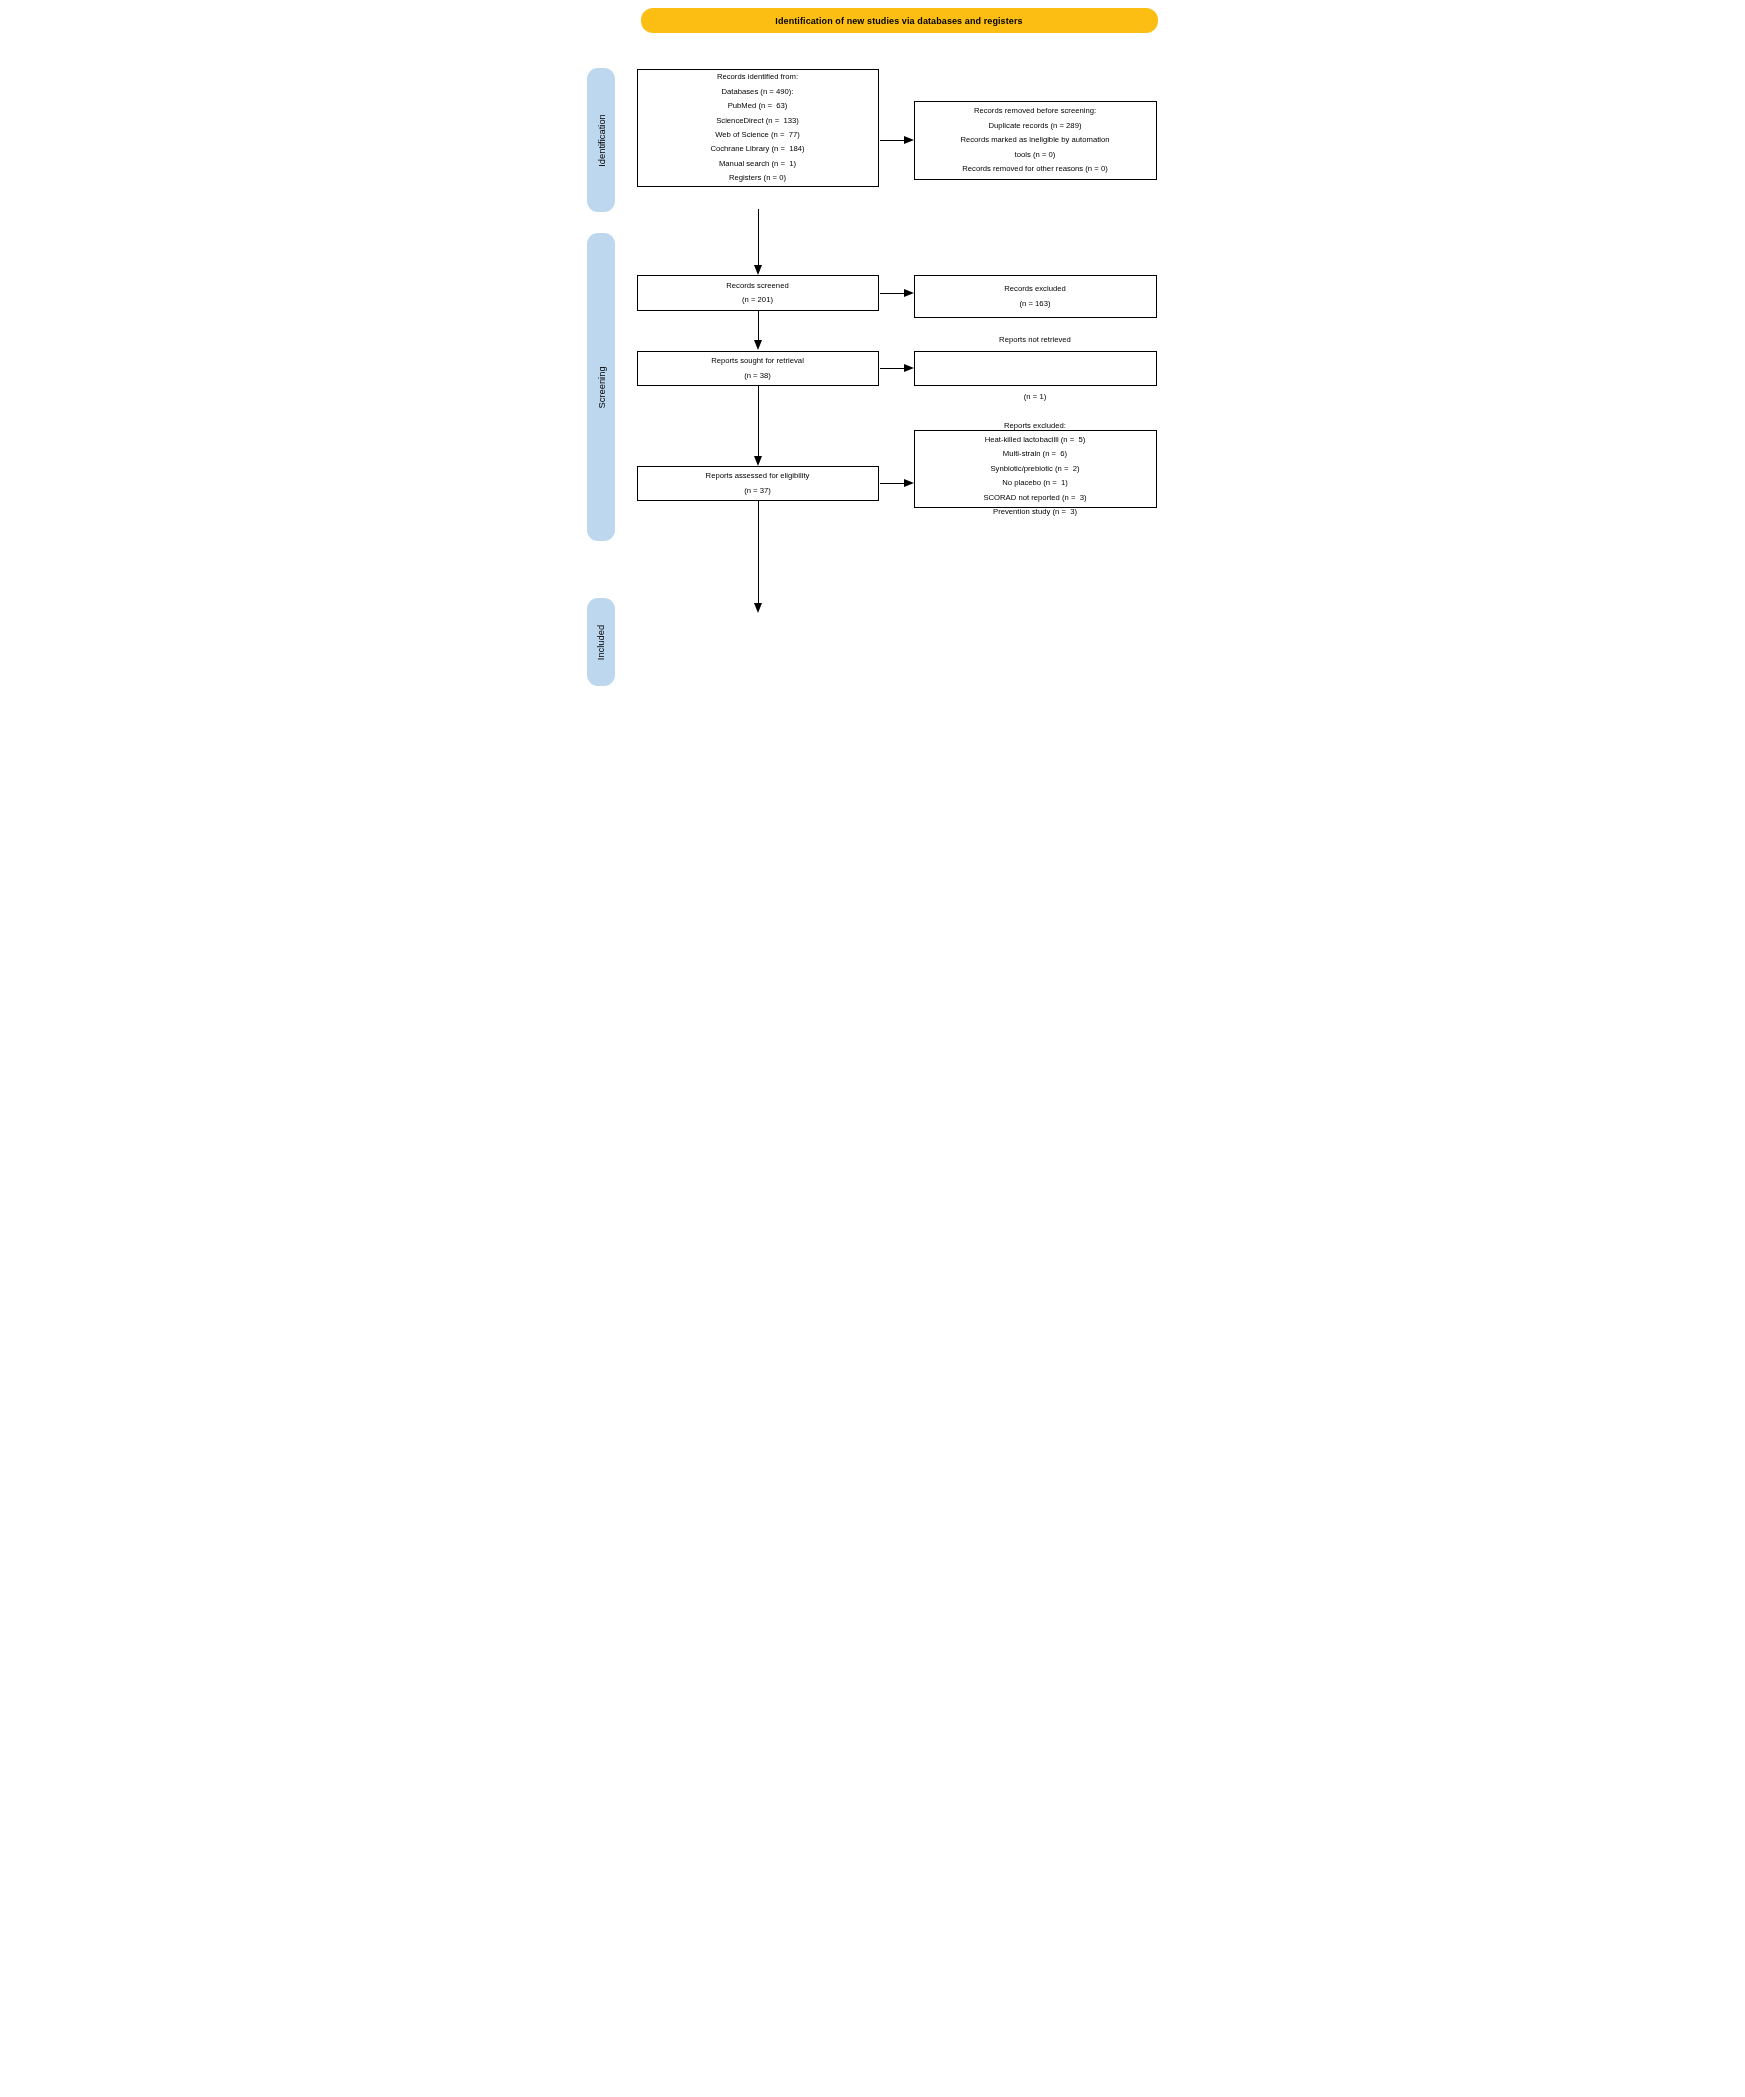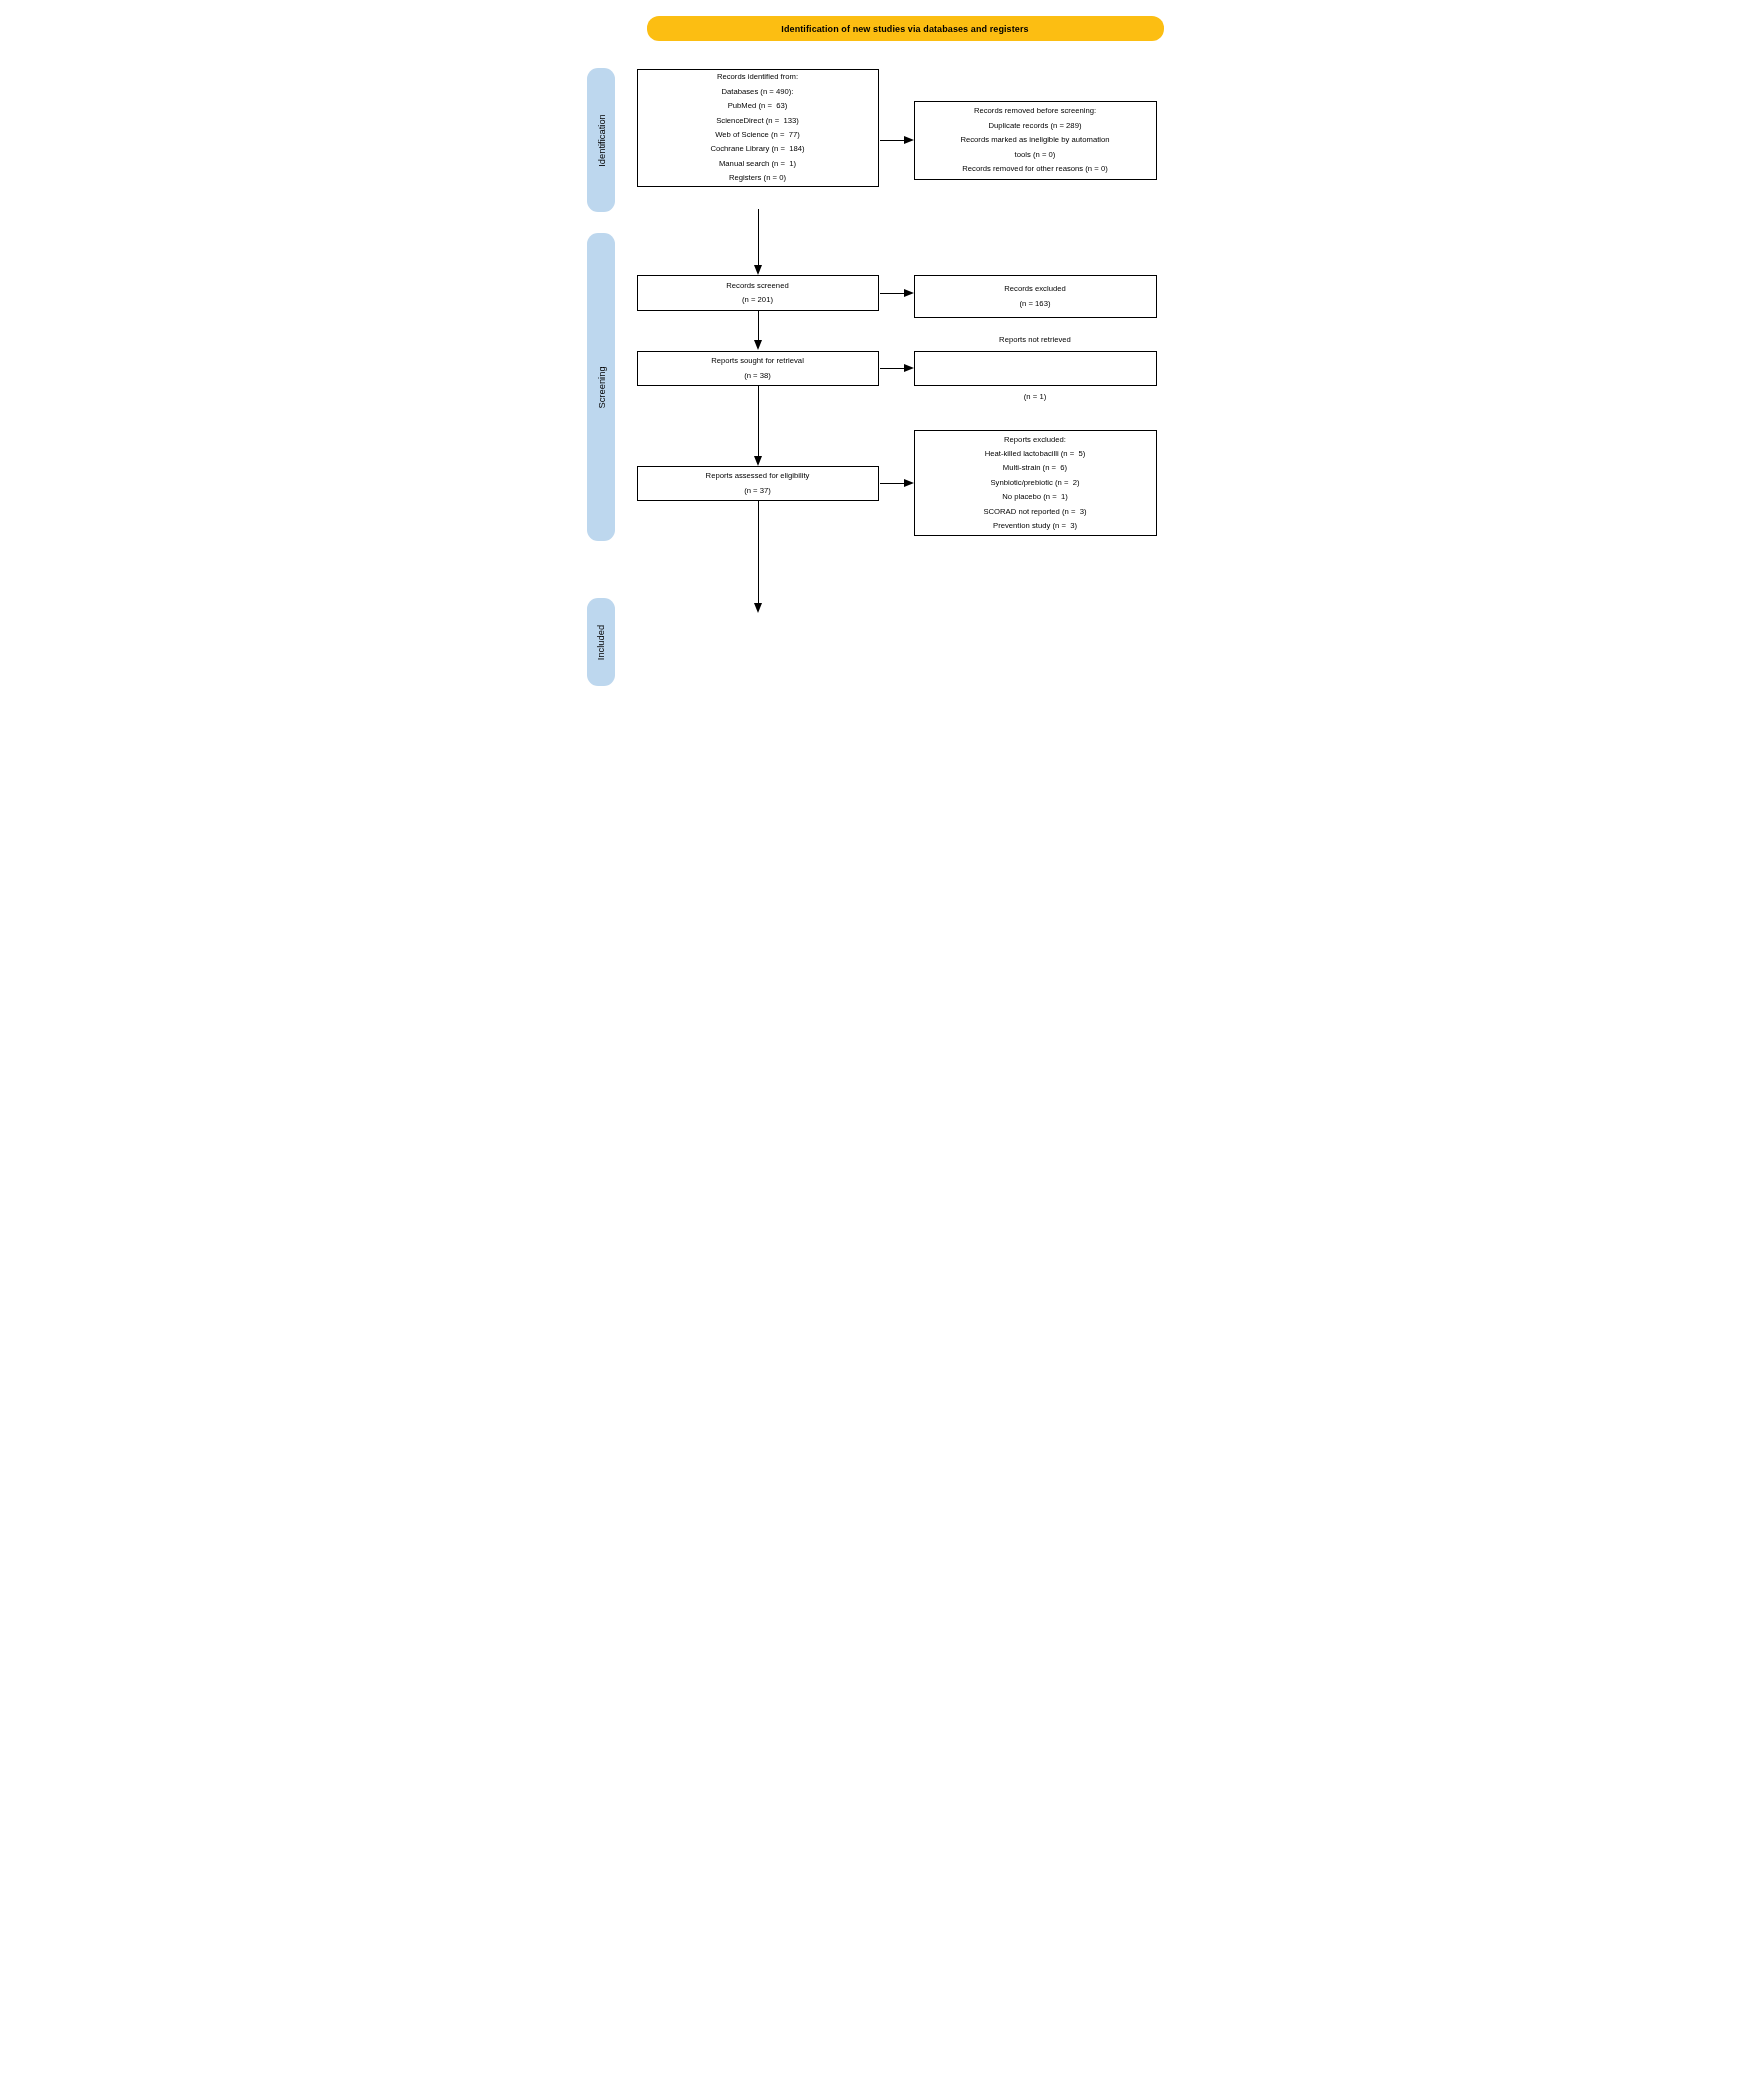--- a/index.html
+++ b/index.html
@@ -1,21 +1,21 @@
 <!DOCTYPE html>
 <html style="font-size:8px"><head>
 <meta charset="utf-8">
 <style>
   html,body{margin:0;padding:0;background:#fff;}
   body{font-family:"Liberation Sans",sans-serif;color:#000;}
   .canvas{position:relative;width:582px;height:699px;background:#fff;margin:0 auto;overflow:hidden;}
 
   
-  .banner{position:absolute;left:65px;top:8px;width:517px;height:25px;border-radius:12px;
-          background:#FCBE12;display:flex;align-items:center;justify-content:center;margin-top:8px;}
+  .banner{position:absolute;left:59px;top:8px;width:517px;height:25px;border-radius:12px;
+          background:#FCBE12;display:flex;align-items:center;justify-content:center;}
   .banner span{font-size:9px;font-weight:700;letter-spacing:0.1px;}
 
   
   .pill{position:absolute;left:5.4px;width:28px;border-radius:11px;background:#BDD7EE;
         display:flex;align-items:center;justify-content:center;}
   .pill span{transform:rotate(-90deg);white-space:nowrap;font-size:9.4px;}
   .pill-identification{top:68px;height:144px;}
   .pill-screening{top:233px;height:308px;}
   .pill-included{top:598px;height:88px;}
 
@@ -26,21 +26,21 @@
   .box .tline{white-space:pre;}
   .col-left{left:55px;width:242px;}
   .col-right{left:332px;width:243px;}
   .box1{top:69px;height:118px;}
   .rbox1{top:101px;height:79px;}
   .box2{top:275px;height:36px;}
   .rbox2{top:275px;height:43px;}
   .box3{top:351px;height:35px;}
   .rbox3{top:351px;height:35px;gap:43px;}
   .box4{top:466px;height:35px;}
-  .rbox4{top:430px;height:106px;}
+  .rbox4{top:430px;height:78px;}
   .box5{top:613px;height:73px;}
 
   
   .vline{position:absolute;left:176px;width:0.8px;background:#000;}
   .vhead{position:absolute;left:172px;width:0;height:0;
          border-left:4.3px solid transparent;border-right:4.3px solid transparent;
          border-top:10.4px solid #000;}
   .hline{position:absolute;left:298px;width:25px;height:0.8px;background:#000;}
   .hhead{position:absolute;left:322px;width:0;height:0;
          border-top:4.3px solid transparent;border-bottom:4.3px solid transparent;

